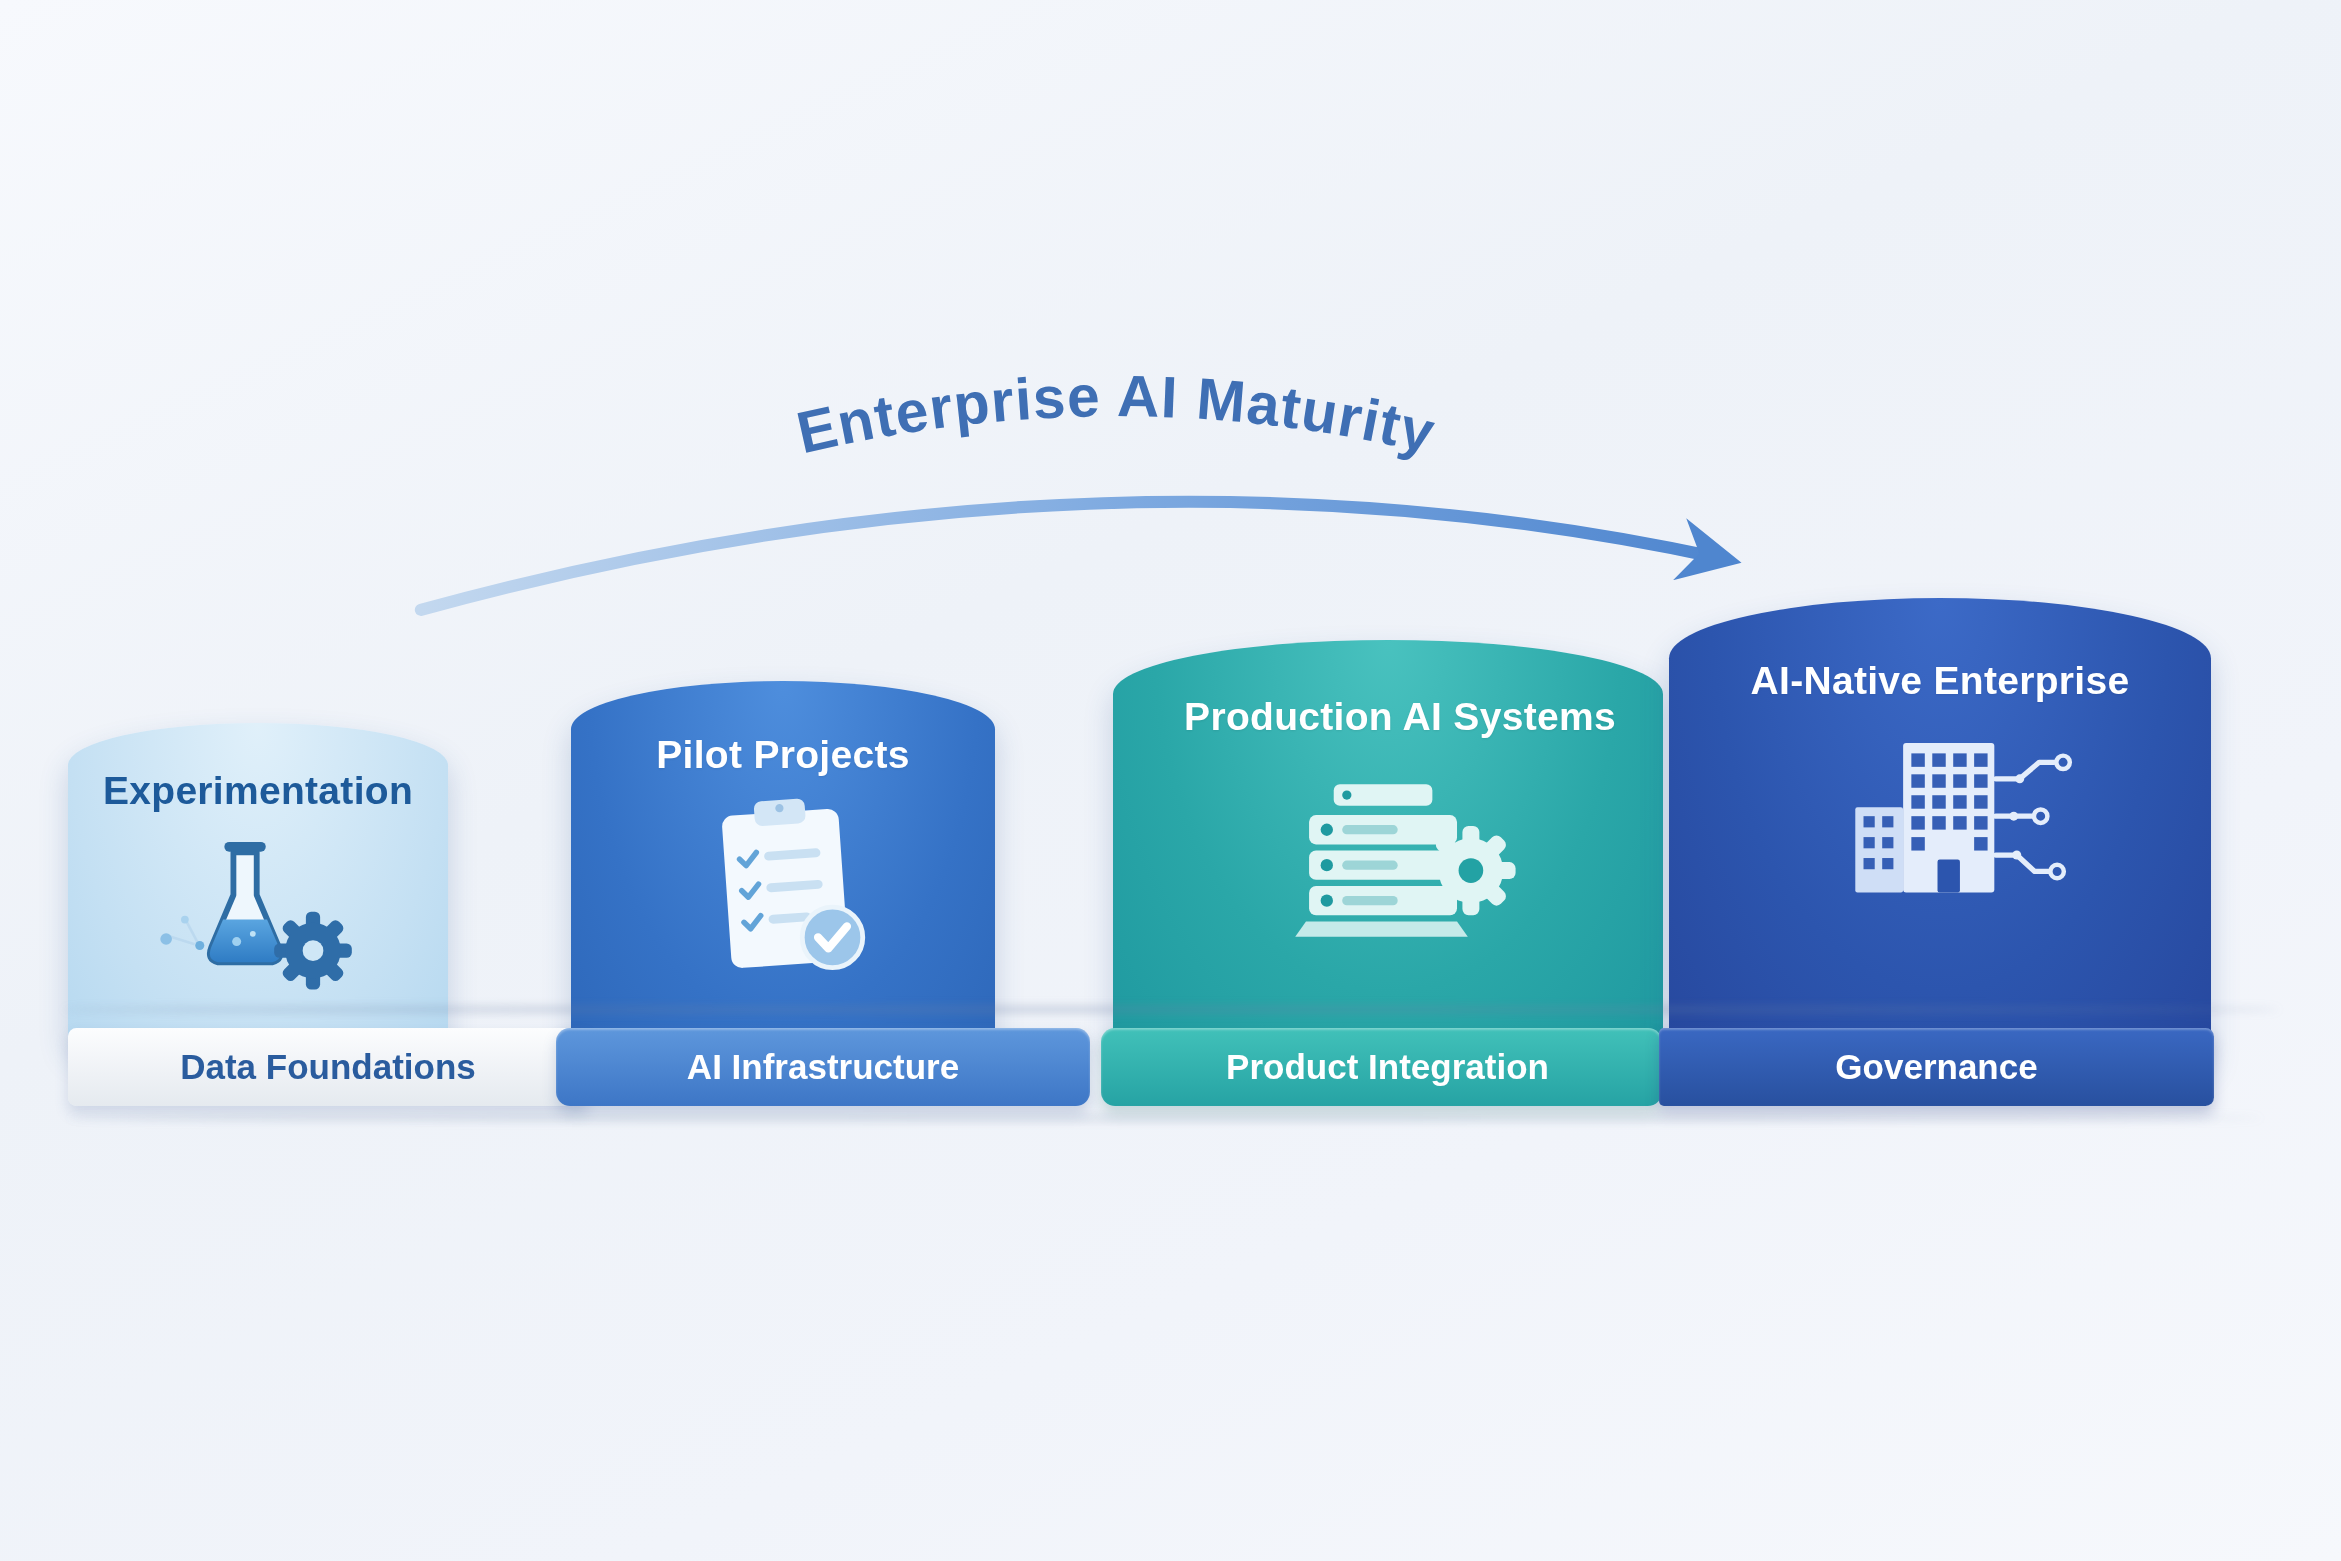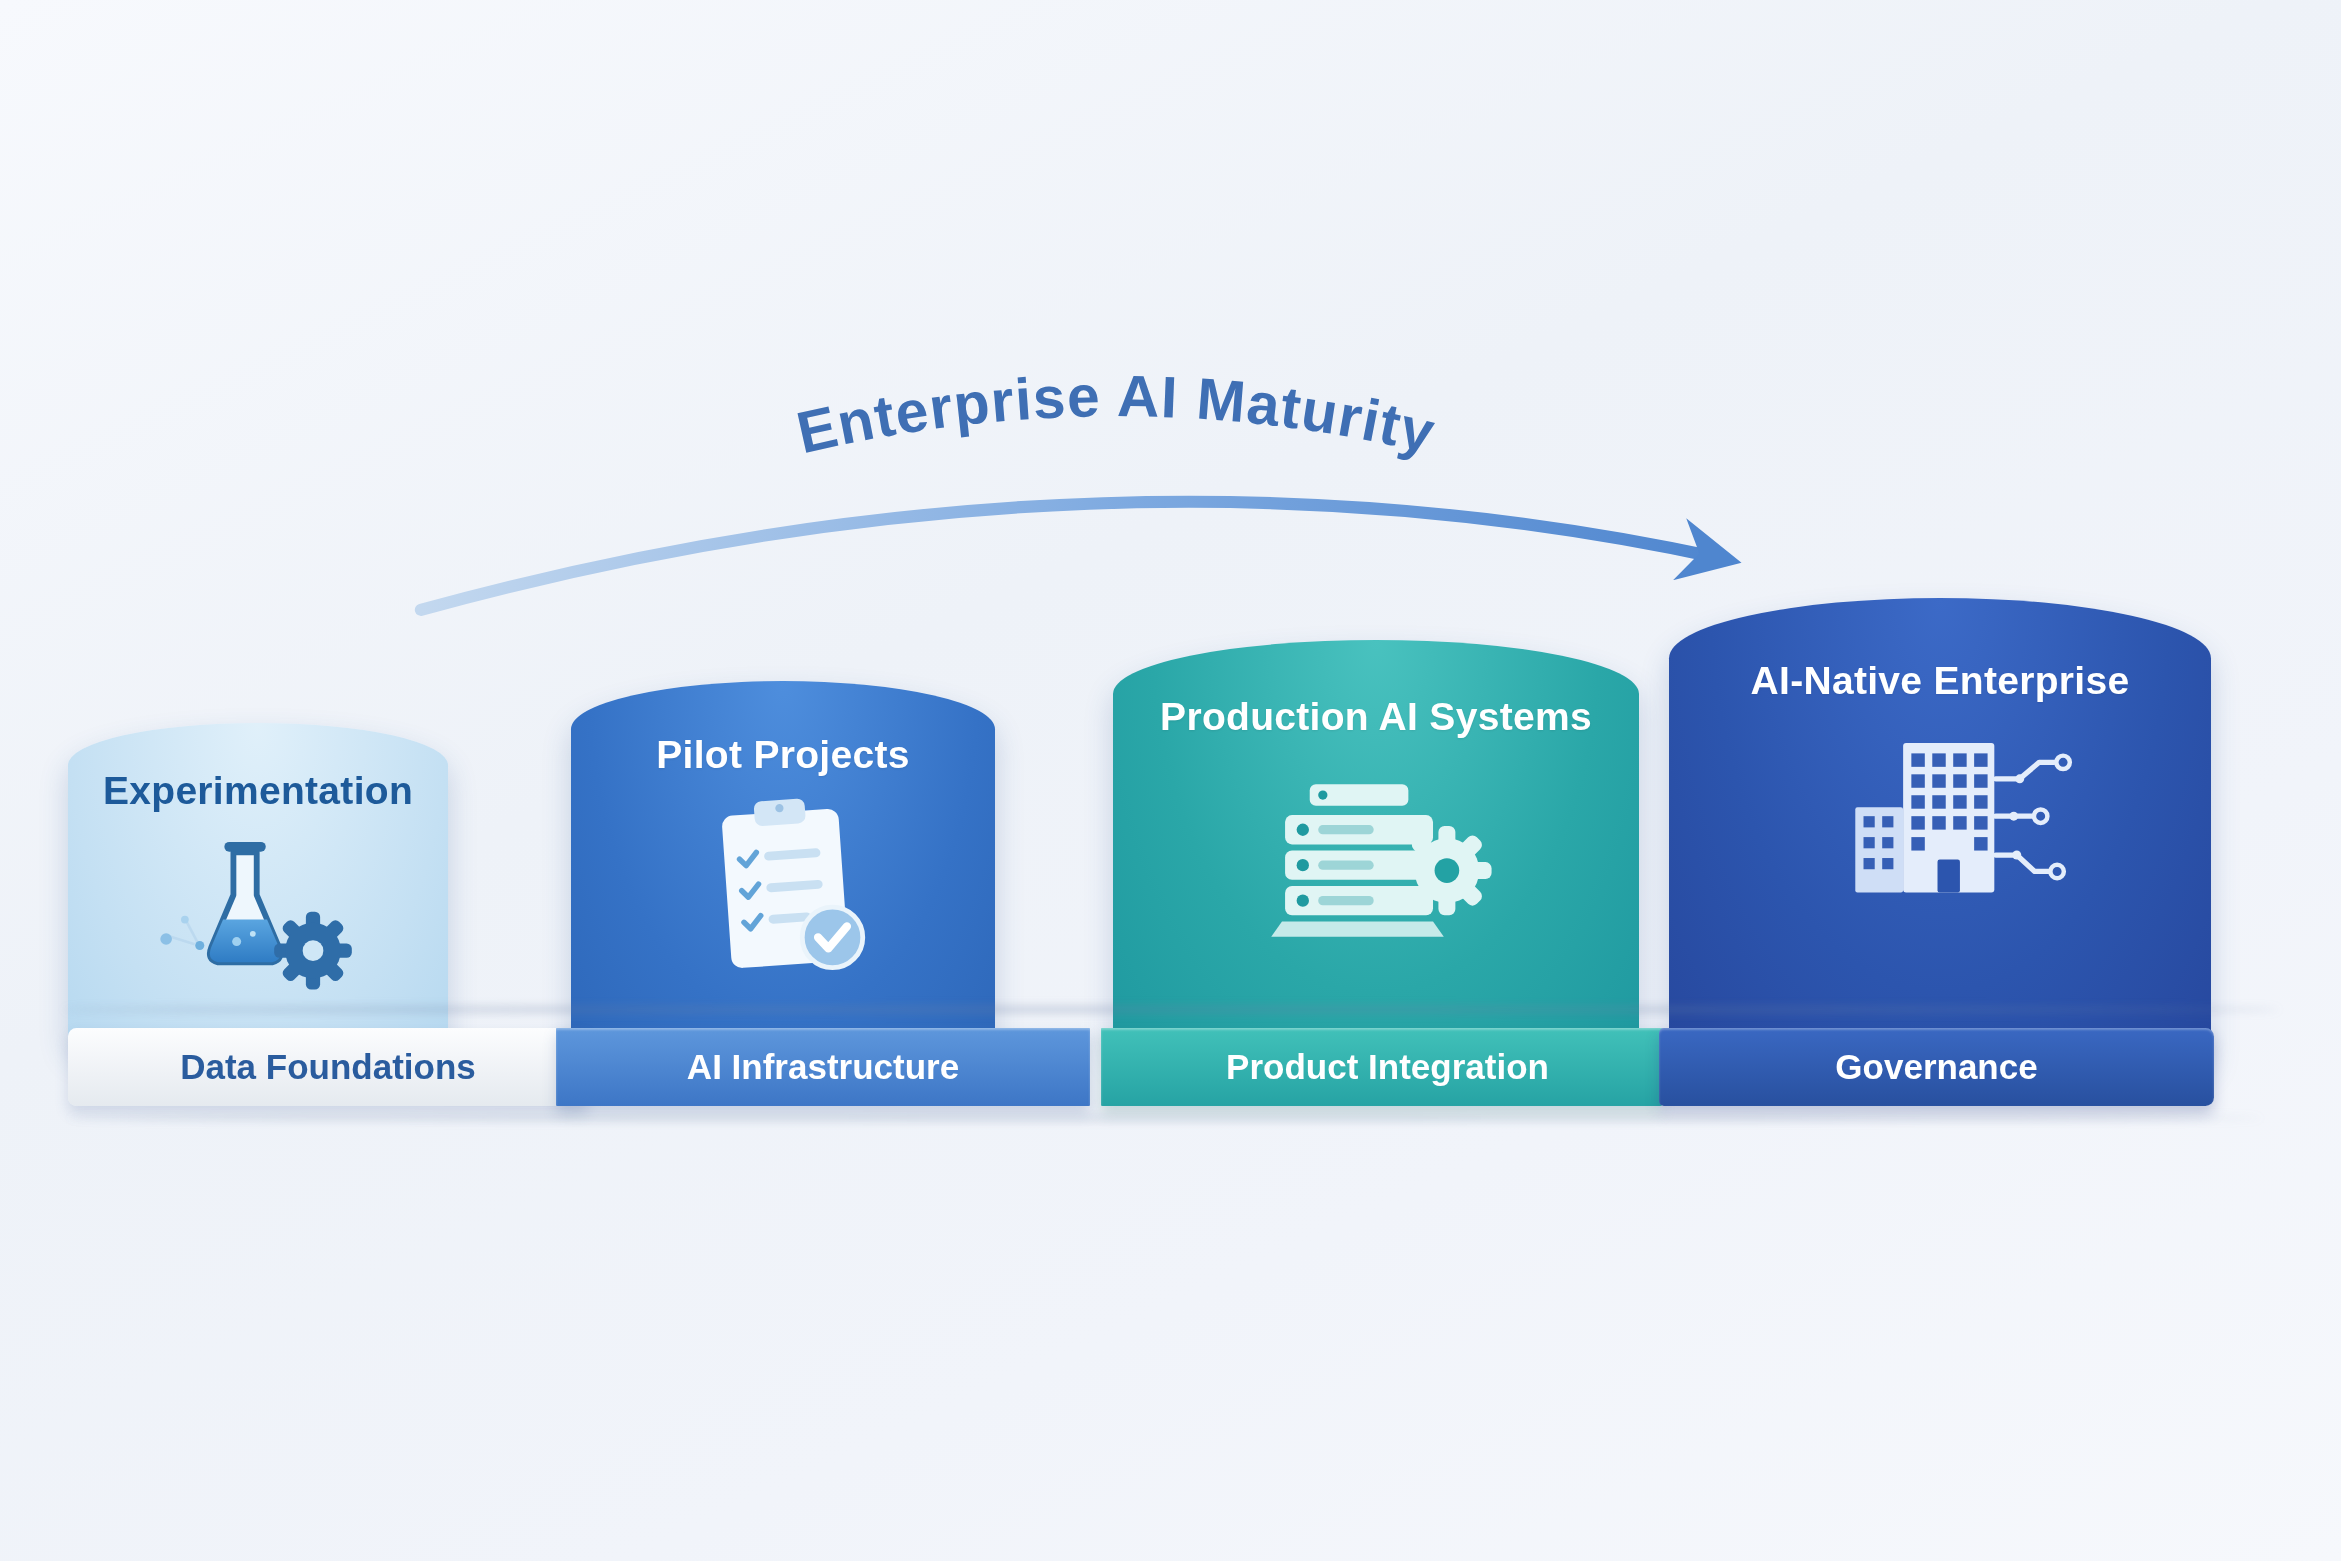--- a/index.html
+++ b/index.html
@@ -46,37 +46,38 @@
   .card-1 .card-title { color: #1d5a9a; text-shadow: none; }
   .card-2 {
     left: 571px; top: 681px; width: 424px; height: 319px;
     background: radial-gradient(ellipse at 50% 0%, #4e8edd 0%, #3572c6 65%, #2e68ba 100%);
     padding-top: 52px;
   }
   .card-3 {
     left: 1113px; top: 640px; width: 526px; height: 360px;
     background: radial-gradient(ellipse at 50% 0%, #49c2bf 0%, #2aa7a8 60%, #1f99a0 100%);
     padding-top: 55px;
+    padding-left: 24px;
   }
   .card-4 {
     left: 1669px; top: 598px; width: 542px; height: 403px;
     background: radial-gradient(ellipse at 50% 0%, #3c6ac7 0%, #2c55ae 60%, #27489e 100%);
     padding-top: 61px;
   }
   .card-2 .card-title, .card-3 .card-title, .card-4 .card-title { color: #ffffff; }
   .card-icon { margin-top: 16px; }
   .card-1 .card-icon { width: 220px; }
   .card-2 .card-icon { width: 220px; }
   .card-3 .card-icon { width: 262px; }
   .card-4 .card-icon { width: 299px; }
   .bar {
     position: absolute;
     top: 1028px; height: 78px;
     display: flex; align-items: center; justify-content: center;
-    border-radius: 1px;
+    border-radius: 14px;
     font-weight: bold; font-size: 35px;
     box-shadow: 0 7.3px 13.4px rgba(60, 90, 150, 0.18);
   }
   .bar-1 {
     left: 68px; width: 520px;
     background: linear-gradient(180deg, #fcfdfe 0%, #eef1f5 60%, #e5eaef 100%);
     color: #2a5c9e;
     border-radius: 8.5px 4.9px 4.9px 8.5px;
   }
   .bar-2 {

